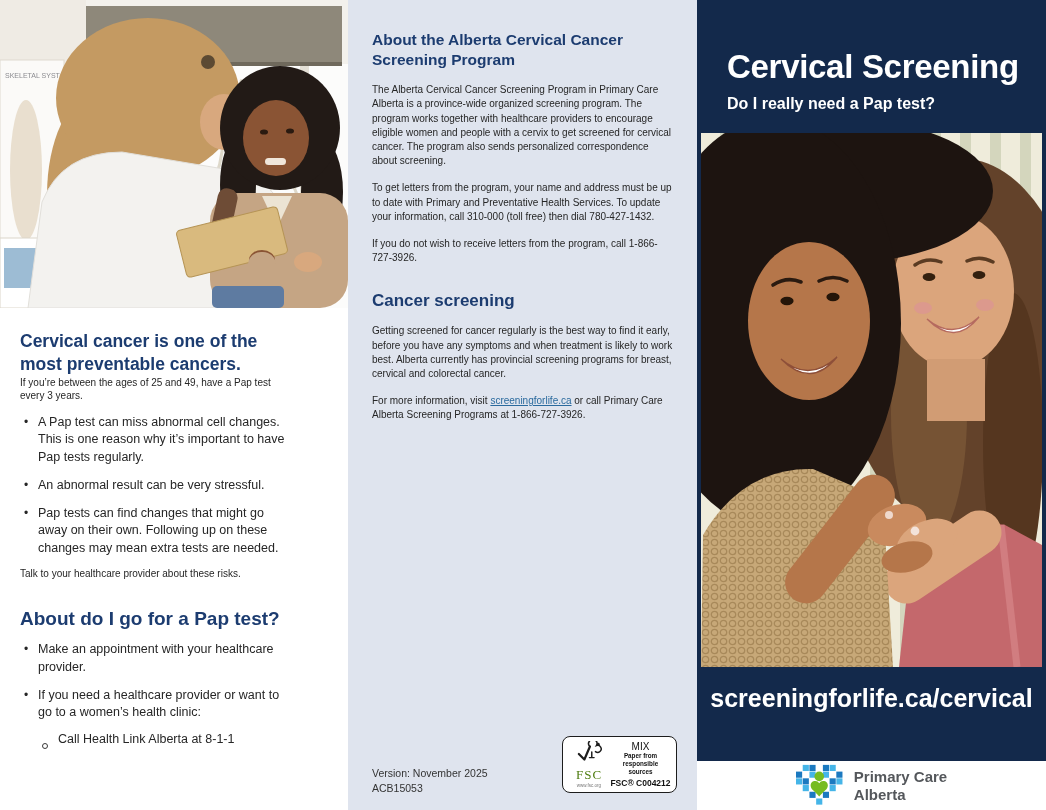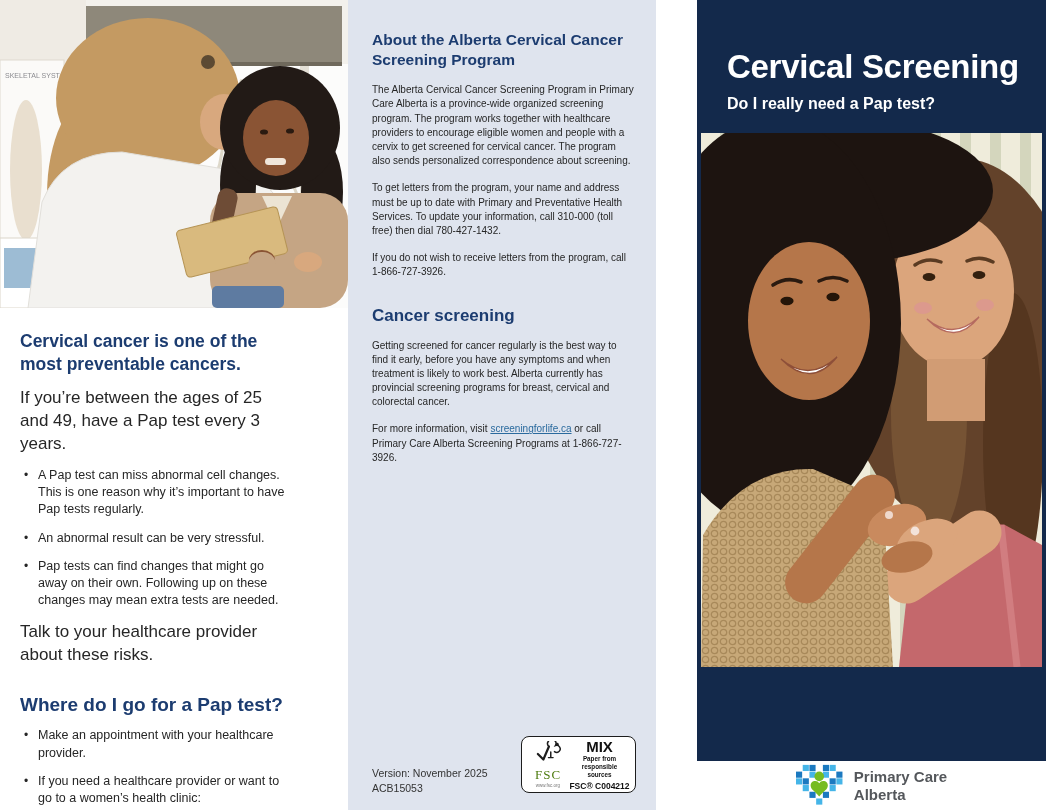--- a/index.html
+++ b/index.html
@@ -5,50 +5,50 @@
   :root{
     --c-navy:#13294b; --c-heading:#1c3c70; --c-text:#262626; --c-panel-bg:#dfe4ee;
     --c-link:#2a6a9e; --c-ahs-blue:#0067b5; --c-ahs-green:#00a551; --c-pca-gray:#54575b;
   }
   *{box-sizing:border-box; margin:0; padding:0;}
   html,body{width:1046px; height:810px; overflow:hidden;}
   body{font-family:"Liberation Sans", sans-serif; background:#fff; position:relative;}
   .page{position:absolute; inset:0; width:1046px; height:810px;}
   .col{position:absolute; top:0; bottom:0;}
   .col-left{left:0; width:308px; background:#ffffff;}
-  .col-mid{left:348px; width:308px; background:var(--c-panel-bg);}
+  .col-mid{left:348px; width:349px; background:var(--c-panel-bg);}
   .col-right{left:697px; width:349px; background:var(--c-navy);}
 
   
   .photo-clinic{display:block; width:348px; height:308px;}
   .lc{padding:22px 14px 0 20px; color:var(--c-text);}
   .h-navy{color:var(--c-heading); font-weight:700;}
   .h-lg{font-size:17.5px; line-height:1.3;}
   .h-xl{font-size:19px; line-height:1.25; margin-top:26px;}
-  .lc p{font-size:17px; line-height:1.38; margin-top:10px;}
+  .lc p{font-size:10px; line-height:1.38; }
   .bullet{display:flex; font-size:12.5px; line-height:1.38; margin-top:11px;}
   .bullet .dot{width:14px; flex:0 0 14px; margin-left:4px; font-size:12px;}
   .sub{display:flex; align-items:flex-end; font-size:12.5px; line-height:1.38; margin-top:10px; margin-left:22px;}
   .circ{width:6px; height:6px; border:1.2px solid #3a3a3a; border-radius:50%; flex:0 0 6px; margin:4px 10px 0 0;}
   .note{margin-top:10px;}
   .link{color:var(--c-link); text-decoration:underline; cursor:pointer;}
 
   
   .mc{padding:30px 22px 0 24px; color:var(--c-text);}
   .h-md{font-size:15.5px; line-height:1.3;}
   .h-lg2{font-size:17px; margin-top:26px;}
   .mc p{font-size:10px; line-height:1.42; margin-top:13px;}
   .version{position:absolute; left:24px; bottom:13px; font-size:10.5px; line-height:1.5; color:#333;}
   .fsc{position:absolute; right:20px; bottom:17px; width:115px; height:57px; background:#fff;
        border:1.6px solid #1d1d1d; border-radius:8px; display:flex; align-items:center; padding:4px 5px;}
   .fsc-left{width:42px; text-align:center;}
   .fsc-acronym{font-family:"Liberation Serif", serif; font-size:13px; letter-spacing:1px; color:#4d7c0f; margin-top:-2px;}
   .fsc-url{font-size:4.5px; color:#777;}
   .fsc-right{flex:1; text-align:center; color:#111;}
-  .fsc-mix{font-size:15px; font-weight:700;}
+  .fsc-mix{font-size:10px; font-weight:400;}
   .fsc-tag{font-size:6.3px; font-weight:700; line-height:1.25;}
   .fsc-cert{font-size:8.5px; font-weight:700; margin-top:2px;}
 
   
   .rc-header{padding:28px 20px 0 30px; color:#fff;}
   .r-title{font-size:33px; font-weight:700; letter-spacing:-0.3px;margin-top:20px;}
   .r-sub{font-size:16px; font-weight:700; margin-top:9px;}
   .photo-women{position:absolute; top:133px; left:4px; width:341px; height:534px; display:block;}
   .r-banner{position:absolute; top:667px; left:0; right:0; height:62px; background:var(--c-navy);
             display:flex; align-items:center; justify-content:center; color:#fff;
@@ -121,21 +121,21 @@
       <div class="bullet">
         <span class="dot">•</span>
         <span>An abnormal result can be very stressful.</span>
       </div>
       <div class="bullet">
         <span class="dot">•</span>
         <span>Pap tests can find changes that might go away on their own. Following up on these changes may mean extra tests are needed.</span>
       </div>
       <p class="note">Talk to your healthcare provider about these risks.</p>
 
-      <h2 class="h-navy h-xl">Where do I go for a Pap test?</h2>
+      <h2 class="h-navy h-xl">About do I go for a Pap test?</h2>
       <div class="bullet">
         <span class="dot">•</span>
         <span>Make an appointment with your healthcare provider.</span>
       </div>
       <div class="bullet">
         <span class="dot">•</span>
         <span>If you need a healthcare provider or want to go to a women’s health clinic:</span>
       </div>
 
       <div class="sub">
@@ -226,20 +226,23 @@
       <path d="M0,534 L2,402 Q42,334 112,336 L182,366 L192,534 Z" fill="url(#cro)"></path>
       <rect x="118" y="330" width="42" height="152" rx="21" fill="#b5764a" transform="rotate(38 139 406)"></rect>
 
       <ellipse cx="196" cy="392" rx="30" ry="20" fill="#c98a5e" transform="rotate(-18 196 392)"></ellipse>
       <ellipse cx="226" cy="408" rx="32" ry="20" fill="#dba57c" transform="rotate(-24 226 408)"></ellipse>
       <ellipse cx="206" cy="424" rx="26" ry="15" fill="#b5764a" transform="rotate(-14 206 424)"></ellipse>
       <circle cx="214" cy="398" r="4.4" fill="#f3e3da"></circle>
       <circle cx="188" cy="382" r="4" fill="#efd9cd"></circle>
     </svg>
 
+    <div class="r-banner">
+      <span>screeningforlife.ca/cervical</span>
+    </div>
 
     <div class="r-footer">
       <div class="logo pca">
         <svg width="48" height="44" viewBox="0 0 50 44" aria-hidden="true">
           <g>
             <rect x="7" y="0" width="6.4" height="6.4" fill="#45b5e8"></rect>
             <rect x="14" y="0" width="6.4" height="6.4" fill="#1b79c0"></rect>
             <rect x="28" y="0" width="6.4" height="6.4" fill="#1b79c0"></rect>
             <rect x="35" y="0" width="6.4" height="6.4" fill="#45b5e8"></rect>
             <rect x="0" y="7" width="6.4" height="6.4" fill="#1b79c0"></rect>

